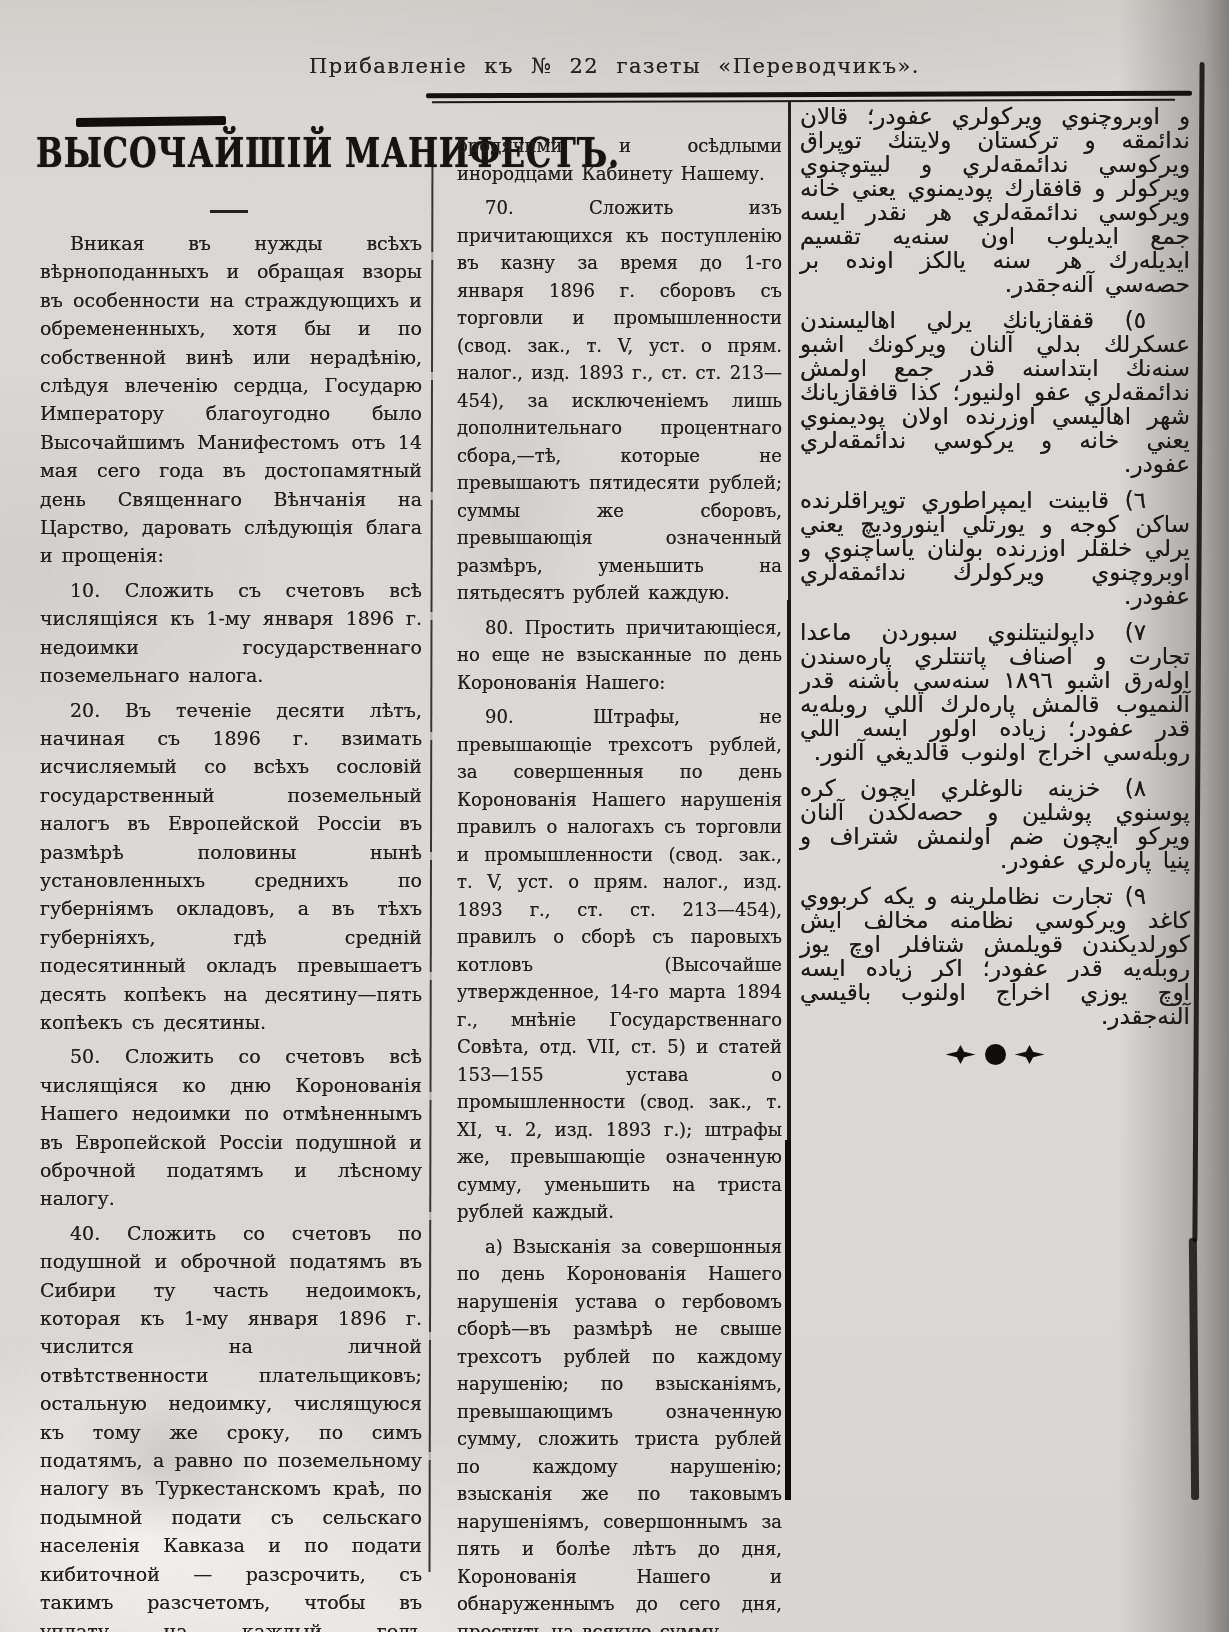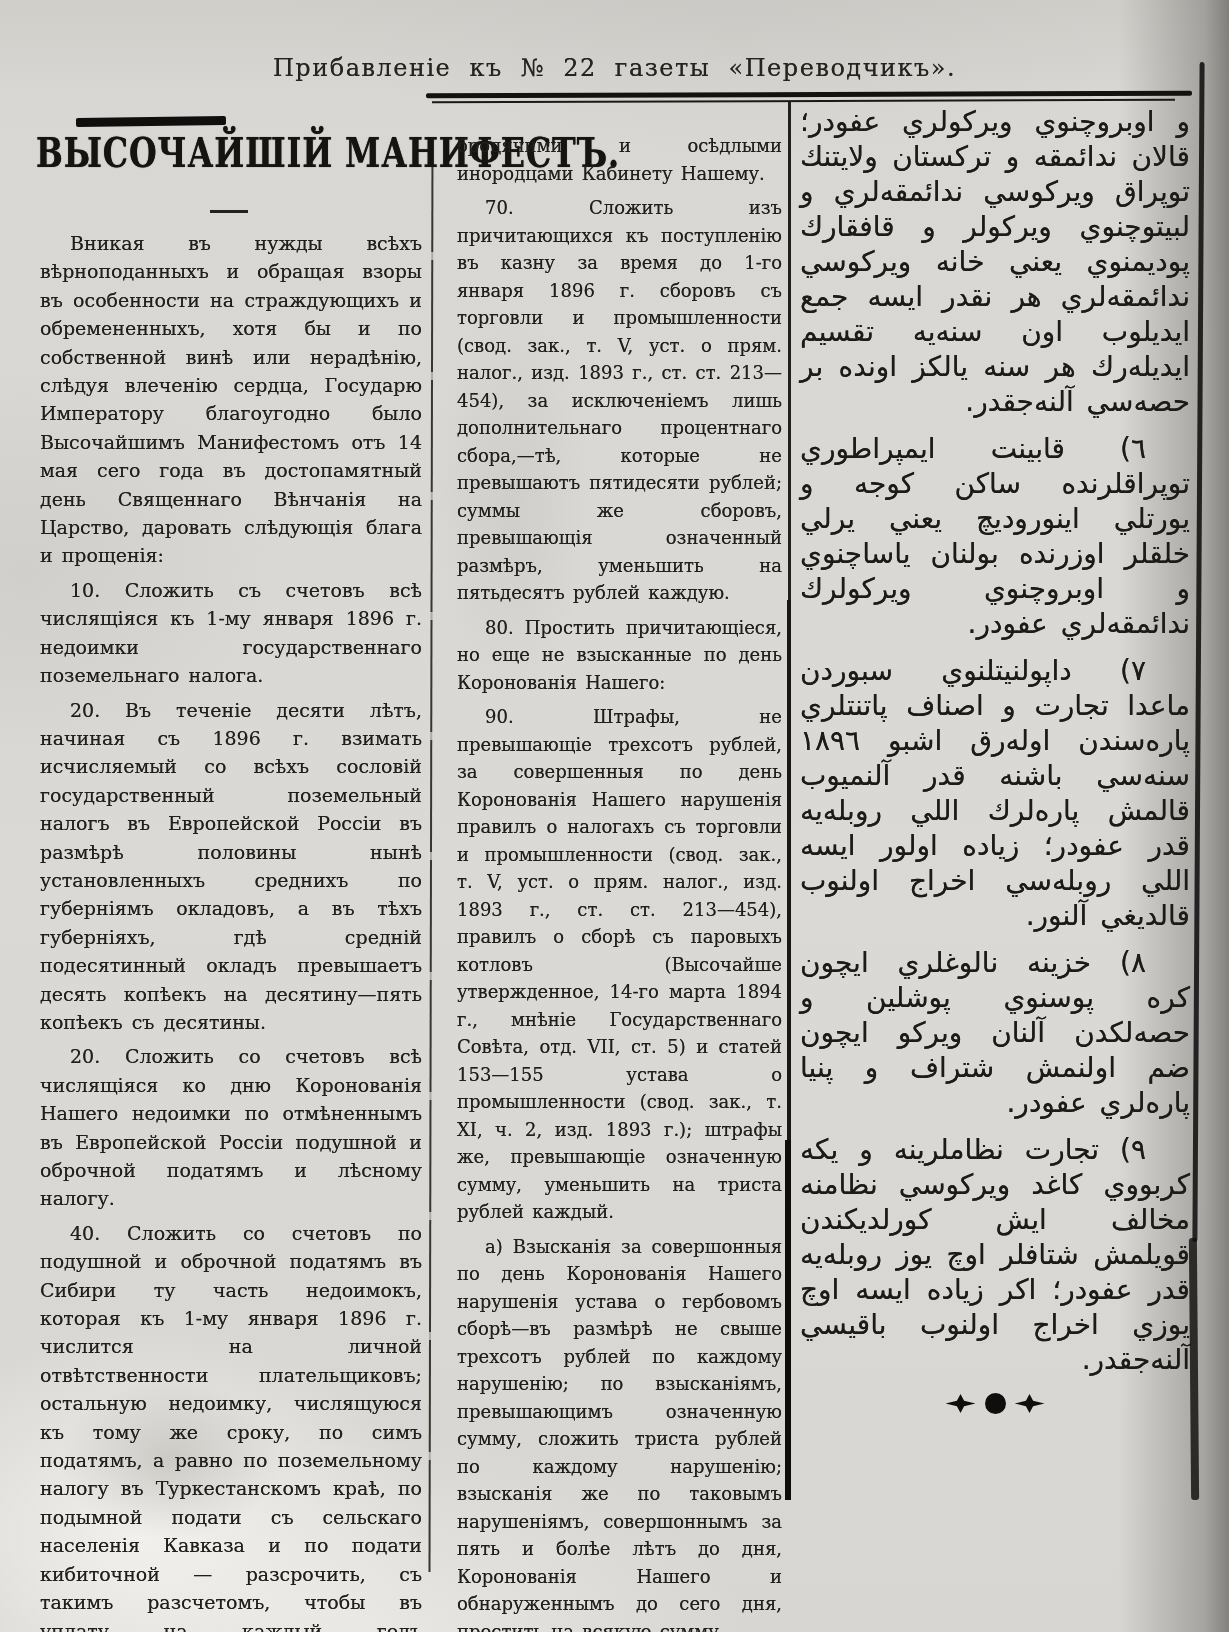--- a/index.html
+++ b/index.html
@@ -13,21 +13,21 @@
       radial-gradient(380px 300px at 2% 35%, rgba(200,199,195,0.55) 0%, rgba(200,199,195,0) 70%),
       radial-gradient(600px 200px at 60% 0%, rgba(198,197,193,0.5) 0%, rgba(198,197,193,0) 75%),
       linear-gradient(to right, rgba(216,215,211,0) 91%, rgba(125,123,119,0.55) 98%, rgba(95,93,90,0.7) 100%),
       linear-gradient(to bottom, #cfcec9 0%, #d8d7d3 6%, #dad9d5 55%, #d7d6d2 100%);
     font-family:"DejaVu Serif", serif;
     color:#211f1c;
   }
   
   .header{
     position:absolute;top:54px;left:0;width:100%;
-    text-align:center;font-size:24px;letter-spacing:1.5px;word-spacing:9px;
+    text-align:center;font-size:21px;letter-spacing:1.5px;word-spacing:9px;
     color:#26241f;text-shadow:0 0 0.4px rgba(38,36,31,0.8);
   }
   .header-rule{
     position:absolute;top:92px;left:426px;width:766px;height:5px;
     background:#141210;transform:rotate(-0.18deg);border-radius:2px;
   }
   .header-rule:after{
     content:"";position:absolute;top:8px;left:6px;width:97%;height:2px;background:#1b1916;
   }
   .corner-bar{
@@ -69,21 +69,21 @@
     text-align:justify;text-indent:28px;word-spacing:2.5px;
     text-shadow:0 0 0.35px rgba(33,31,28,0.75);
   }
   .col-mid p.cont{text-indent:0;}
   
   .col-right{
     position:absolute;left:800px;top:104px;width:390px;
     direction:rtl;font-family:"DejaVu Sans", sans-serif;
   }
   .col-right p{
-    margin:0 0 12px 0;font-size:28px;line-height:35px;
+    margin:0 0 12px 0;font-size:23px;line-height:24px;
     text-align:justify;word-spacing:4px;color:#1d1b18;
     text-shadow:0 0 0.4px rgba(29,27,24,0.8);
   }
   .col-right p.num{text-indent:44px;}
   .right-footer{margin-top:10px;text-align:center;font-size:24px;direction:rtl;font-family:"DejaVu Sans", sans-serif;color:#1d1b18;}
   .right-ornament{display:flex;align-items:center;justify-content:center;gap:9px;margin-top:16px;}
   .orn-star{width:30px;height:19px;background:#0f0e0c;clip-path:polygon(50% 0%,62% 36%,100% 50%,62% 64%,50% 100%,38% 64%,0% 50%,38% 36%);}
   .orn-circle{width:21px;height:21px;border-radius:50%;background:#0f0e0c;}
 </style>
 </head>
@@ -107,37 +107,38 @@
 
   <div class="col-left">
     <div class="masthead-wrap">
       <div class="masthead">ВЫСОЧАЙШІЙ МАНИФЕСТЪ.</div>
     </div>
     <div class="title-dash"></div>
     <div class="body-text">
       <p>Вникая въ нужды всѣхъ вѣрноподанныхъ и обращая взоры въ особенности на страждующихъ и обремененныхъ, хотя бы и по собственной винѣ или нерадѣнію, слѣдуя влеченію сердца, Государю Императору благоугодно было Высочайшимъ Манифестомъ отъ 14 мая сего года въ достопамятный день Священнаго Вѣнчанія на Царство, даровать слѣдующія блага и прощенія:</p>
       <p>10. Сложить съ счетовъ всѣ числящіяся къ 1-му января 1896 г. недоимки государственнаго поземельнаго налога.</p>
       <p>20. Въ теченіе десяти лѣтъ, начиная съ 1896 г. взимать исчисляемый со всѣхъ сословій государственный поземельный налогъ въ Европейской Россіи въ размѣрѣ половины нынѣ установленныхъ среднихъ по губерніямъ окладовъ, а въ тѣхъ губерніяхъ, гдѣ средній подесятинный окладъ превышаетъ десять копѣекъ на десятину—пять копѣекъ съ десятины.</p>
-      <p>20. Сложить со счетовъ всѣ числящіяся ко дню Коронованія Нашего недоимки по отмѣненнымъ въ Европейской Россіи подушной и оброчной податямъ и лѣсному налогу.</p>
+      <p>50. Сложить со счетовъ всѣ числящіяся ко дню Коронованія Нашего недоимки по отмѣненнымъ въ Европейской Россіи подушной и оброчной податямъ и лѣсному налогу.</p>
       <p>40. Сложить со счетовъ по подушной и оброчной податямъ въ Сибири ту часть недоимокъ, которая къ 1-му января 1896 г. числится на личной отвѣтственности плательщиковъ; остальную недоимку, числящуюся къ тому же сроку, по симъ податямъ, а равно по поземельному налогу въ Туркестанскомъ краѣ, по подымной подати съ сельскаго населенія Кавказа и по подати кибиточной — разсрочить, съ такимъ разсчетомъ, чтобы въ уплату на каждый годъ причиталось не болѣе одной десятой части годоваго оклада.</p>
 
     </div>
   </div>
 
   <div class="col-mid">
     <p class="cont">бродячими и осѣдлыми инородцами Кабинету Нашему.</p>
     <p>70. Сложить изъ причитающихся къ поступленію въ казну за время до 1-го января 1896 г. сборовъ съ торговли и промышленности (свод. зак., т. V, уст. о прям. налог., изд. 1893 г., ст. ст. 213—454), за исключеніемъ лишь дополнительнаго процентнаго сбора,—тѣ, которые не превышаютъ пятидесяти рублей; суммы же сборовъ, превышающія означенный размѣръ, уменьшить на пятьдесятъ рублей каждую.</p>
     <p>80. Простить причитающіеся, но еще не взысканные по день Коронованія Нашего:</p>
     <p>90. Штрафы, не превышающіе трехсотъ рублей, за совершенныя по день Коронованія Нашего нарушенія правилъ о налогахъ съ торговли и промышленности (свод. зак., т. V, уст. о прям. налог., изд. 1893 г., ст. ст. 213—454), правилъ о сборѣ съ паровыхъ котловъ (Высочайше утвержденное, 14-го марта 1894 г., мнѣніе Государственнаго Совѣта, отд. VII, ст. 5) и статей 153—155 устава о промышленности (свод. зак., т. XI, ч. 2, изд. 1893 г.); штрафы же, превышающіе означенную сумму, уменьшить на триста рублей каждый.</p>
     <p>а) Взысканія за совершонныя по день Коронованія Нашего нарушенія устава о гербовомъ сборѣ—въ размѣрѣ не свыше трехсотъ рублей по каждому нарушенію; по взысканіямъ, превышающимъ означенную сумму, сложить триста рублей по каждому нарушенію; взысканія же по таковымъ нарушеніямъ, совершоннымъ за пять и болѣе лѣтъ до дня, Коронованія Нашего и обнаруженнымъ до сего дня, простить на всякую сумму.</p>
 
   </div>
 
   <div class="col-right">
     <p>و اوبروچنوي ويركولري عفودر؛ قالان ندائمقه و تركستان ولايتنك توپراق ويركوسي ندائمقه‌لري و لبيتوچنوي ويركولر و قافقارك پوديمنوي يعني خانه ويركوسي ندائمقه‌لري هر نقدر ايسه جمع ايديلوب اون سنه‌يه تقسيم ايديله‌رك هر سنه يالكز اونده بر حصه‌سي آلنه‌جقدر.</p>
+    <p class="num">٥) قفقازيانك يرلي اهاليسندن عسكرلك بدلي آلنان ويركونك اشبو سنه‌نك ابتداسنه قدر جمع اولمش ندائمقه‌لري عفو اولنيور؛ كذا قافقازيانك شهر اهاليسي اوزرنده اولان پوديمنوي يعني خانه و يركوسي ندائمقه‌لري عفودر.</p>
     <p class="num">٦) قابينت ايمپراطوري توپراقلرنده ساكن كوجه و يورتلي اينوروديچ يعني يرلي خلقلر اوزرنده بولنان ياساچنوي و اوبروچنوي ويركولرك ندائمقه‌لري عفودر.</p>
     <p class="num">٧) داپولنيتلنوي سبوردن ماعدا تجارت و اصناف پاتنتلري پاره‌سندن اوله‌رق اشبو ١٨٩٦ سنه‌سي باشنه قدر آلنميوب قالمش پاره‌لرك اللي روبله‌يه قدر عفودر؛ زياده اولور ايسه اللي روبله‌سي اخراج اولنوب قالديغي آلنور.</p>
     <p class="num">٨) خزينه نالوغلري ايچون كره پوسنوي پوشلين و حصه‌لكدن آلنان ويركو ايچون ضم اولنمش شتراف و پنيا پاره‌لري عفودر.</p>
     <p class="num">٩) تجارت نظاملرينه و يكه كربووي كاغد ويركوسي نظامنه مخالف ايش كورلديكندن قويلمش شتافلر اوچ يوز روبله‌يه قدر عفودر؛ اكر زياده ايسه اوچ يوزي اخراج اولنوب باقيسي آلنه‌جقدر.</p>
     <div class="right-ornament">
       <div class="orn-star"></div>
       <div class="orn-circle"></div>
       <div class="orn-star"></div>
     </div>
   </div>

